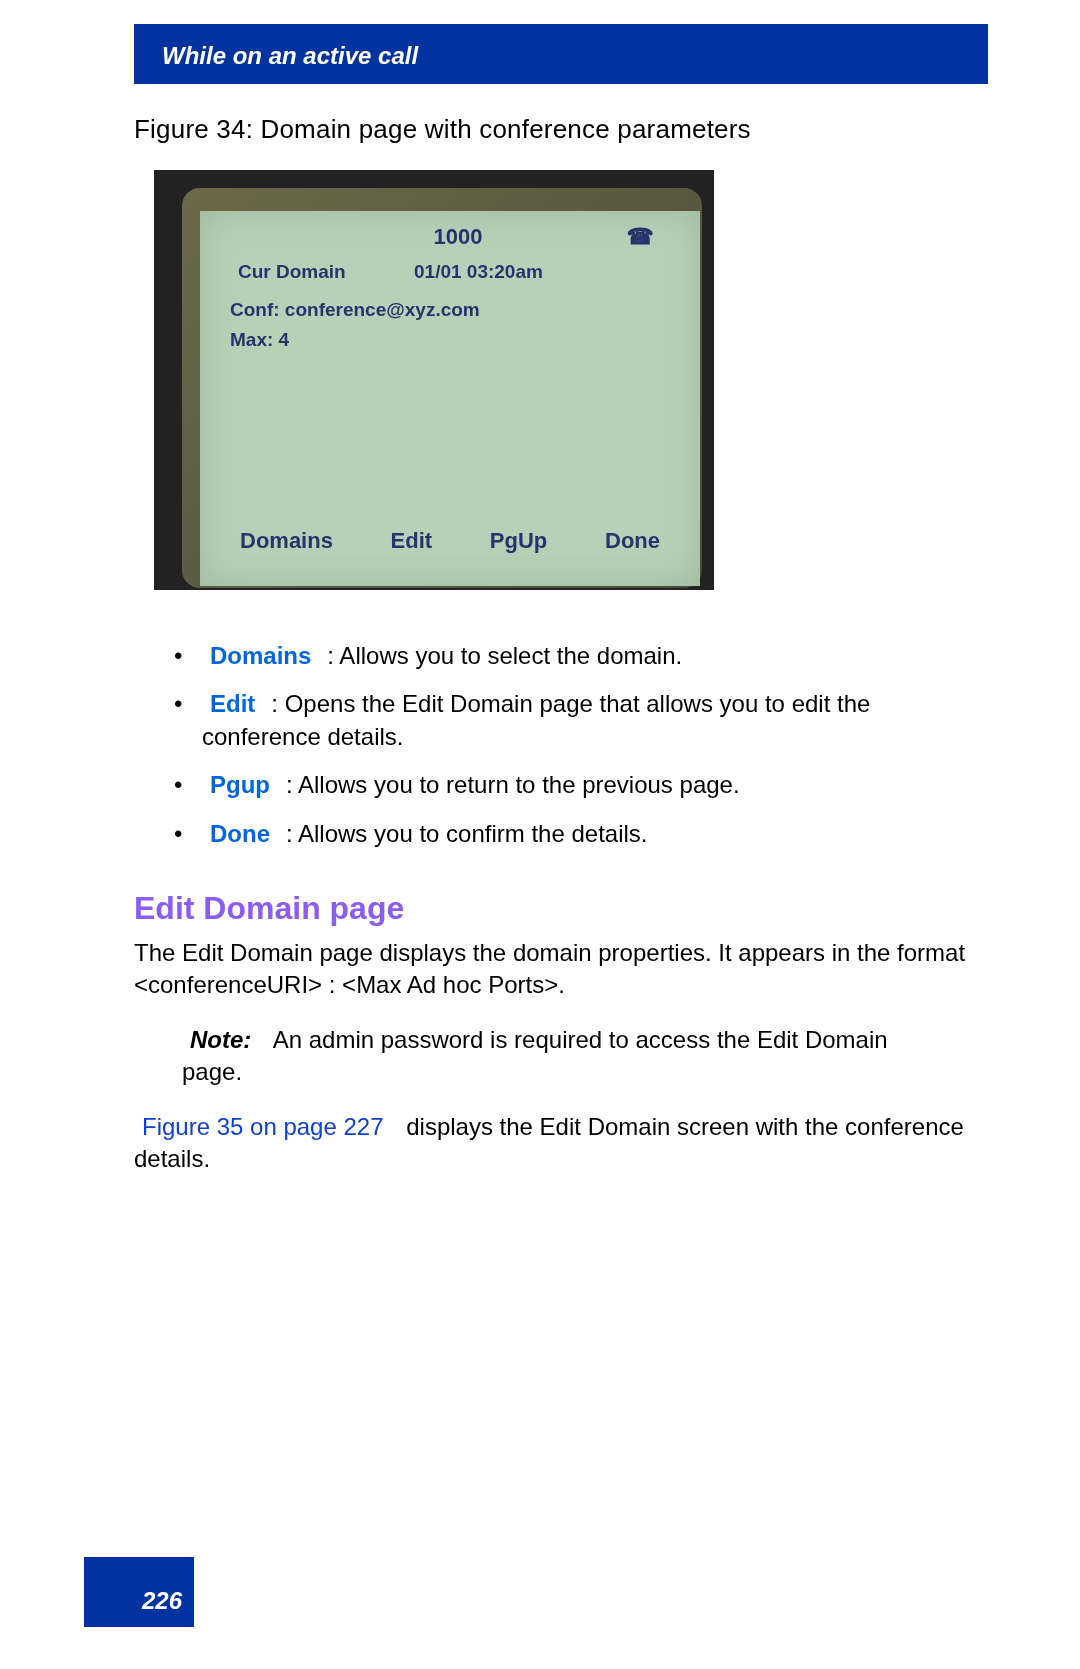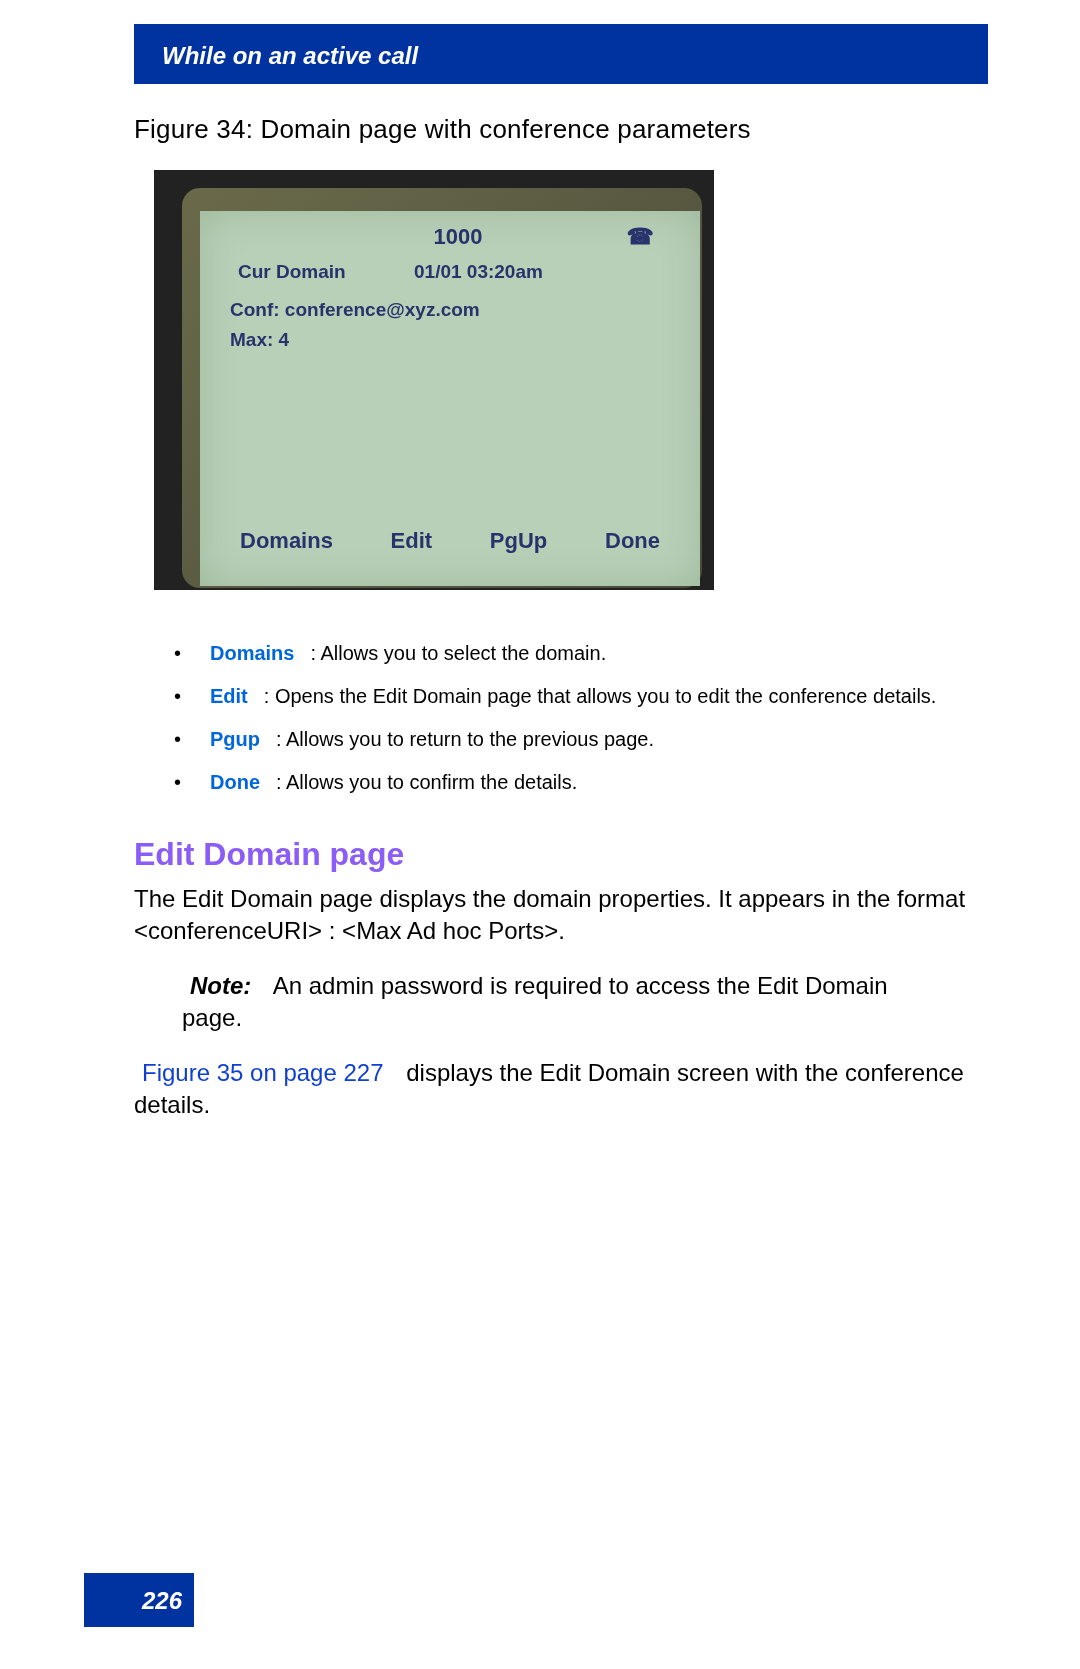--- a/index.html
+++ b/index.html
@@ -92,21 +92,21 @@
   .body-text {
     font-size: 24px;
     line-height: 1.35;
     margin: 18px 0;
   }
   ul.bullets {
     list-style: none;
     margin: 10px 0 20px 0;
   }
   ul.bullets li {
-    font-size: 20px;
+    font-size: 24px;
     line-height: 1.35;
     margin: 16px 0 16px 40px;
     text-indent: -28px;
     padding-left: 28px;
   }
   ul.bullets li::before {
     content: "•";
     display: inline-block;
     width: 28px;
     text-indent: 0;
@@ -136,21 +136,21 @@
   }
   .footer-bar {
     position: absolute;
     left: 60px;
     bottom: 50px;
     background: #0033a0;
     color: #fff;
     font-weight: bold;
     font-style: italic;
     font-size: 24px;
-    padding: 14px 24px 12px 50px;
+    padding: 30px 24px 12px 50px;
     width: 110px;
   }
 </style>
 </head>
 <body>
 
 <div class="page">
 
   <div class="header-bar">
     <span>While on an active call</span>

